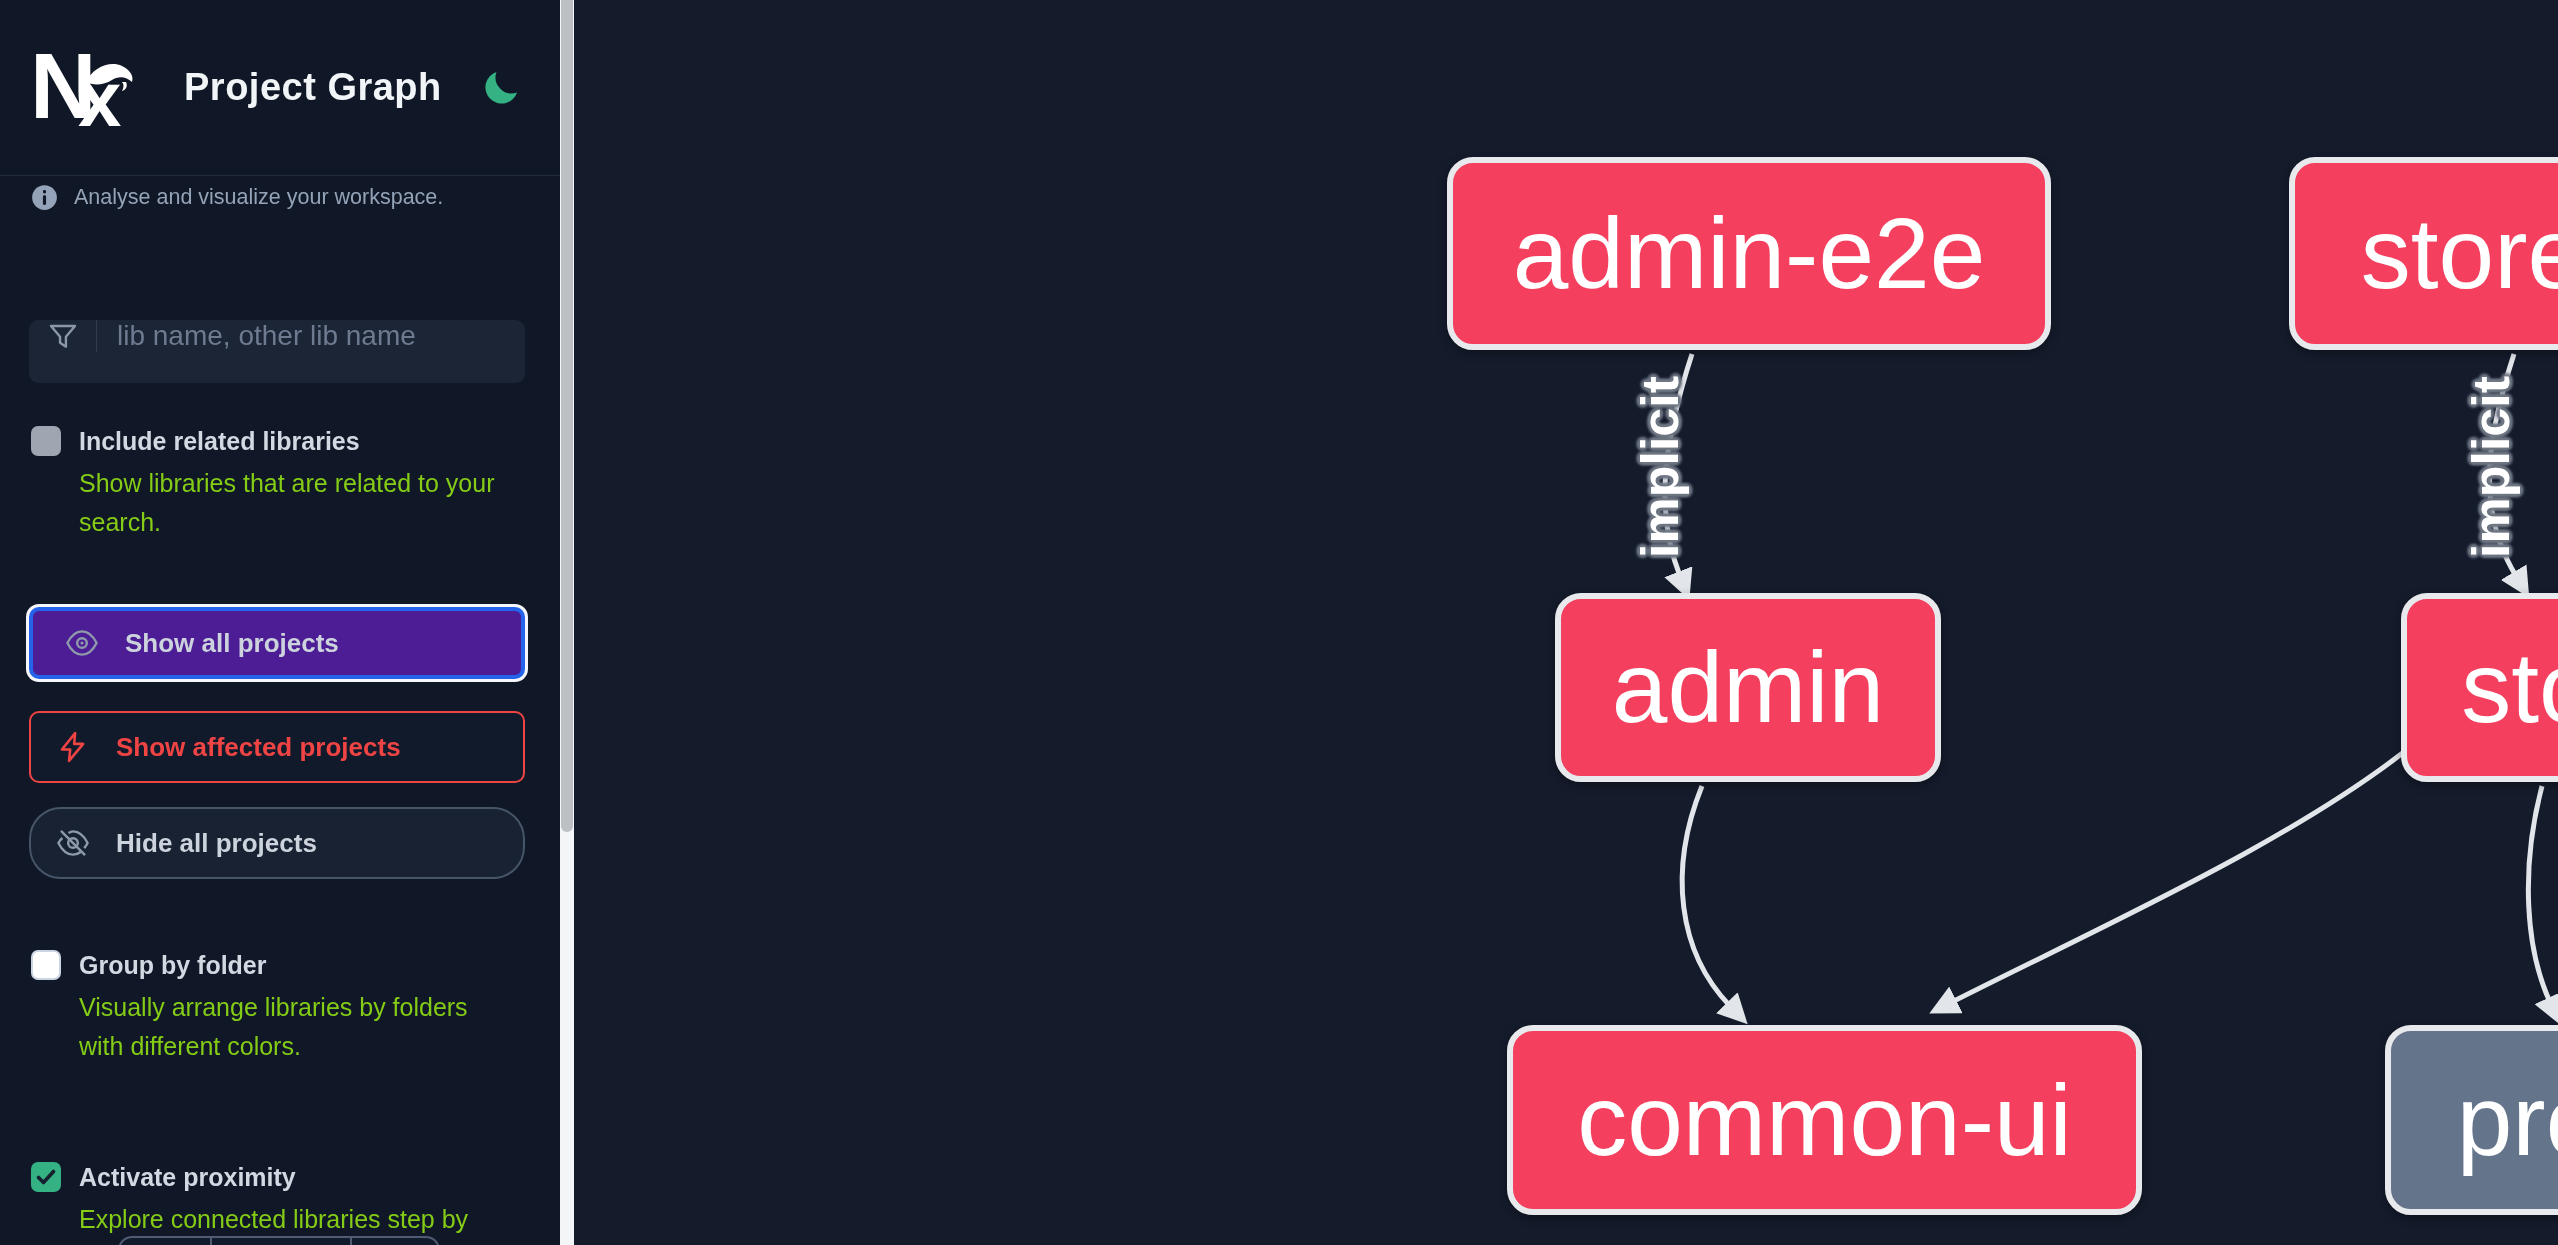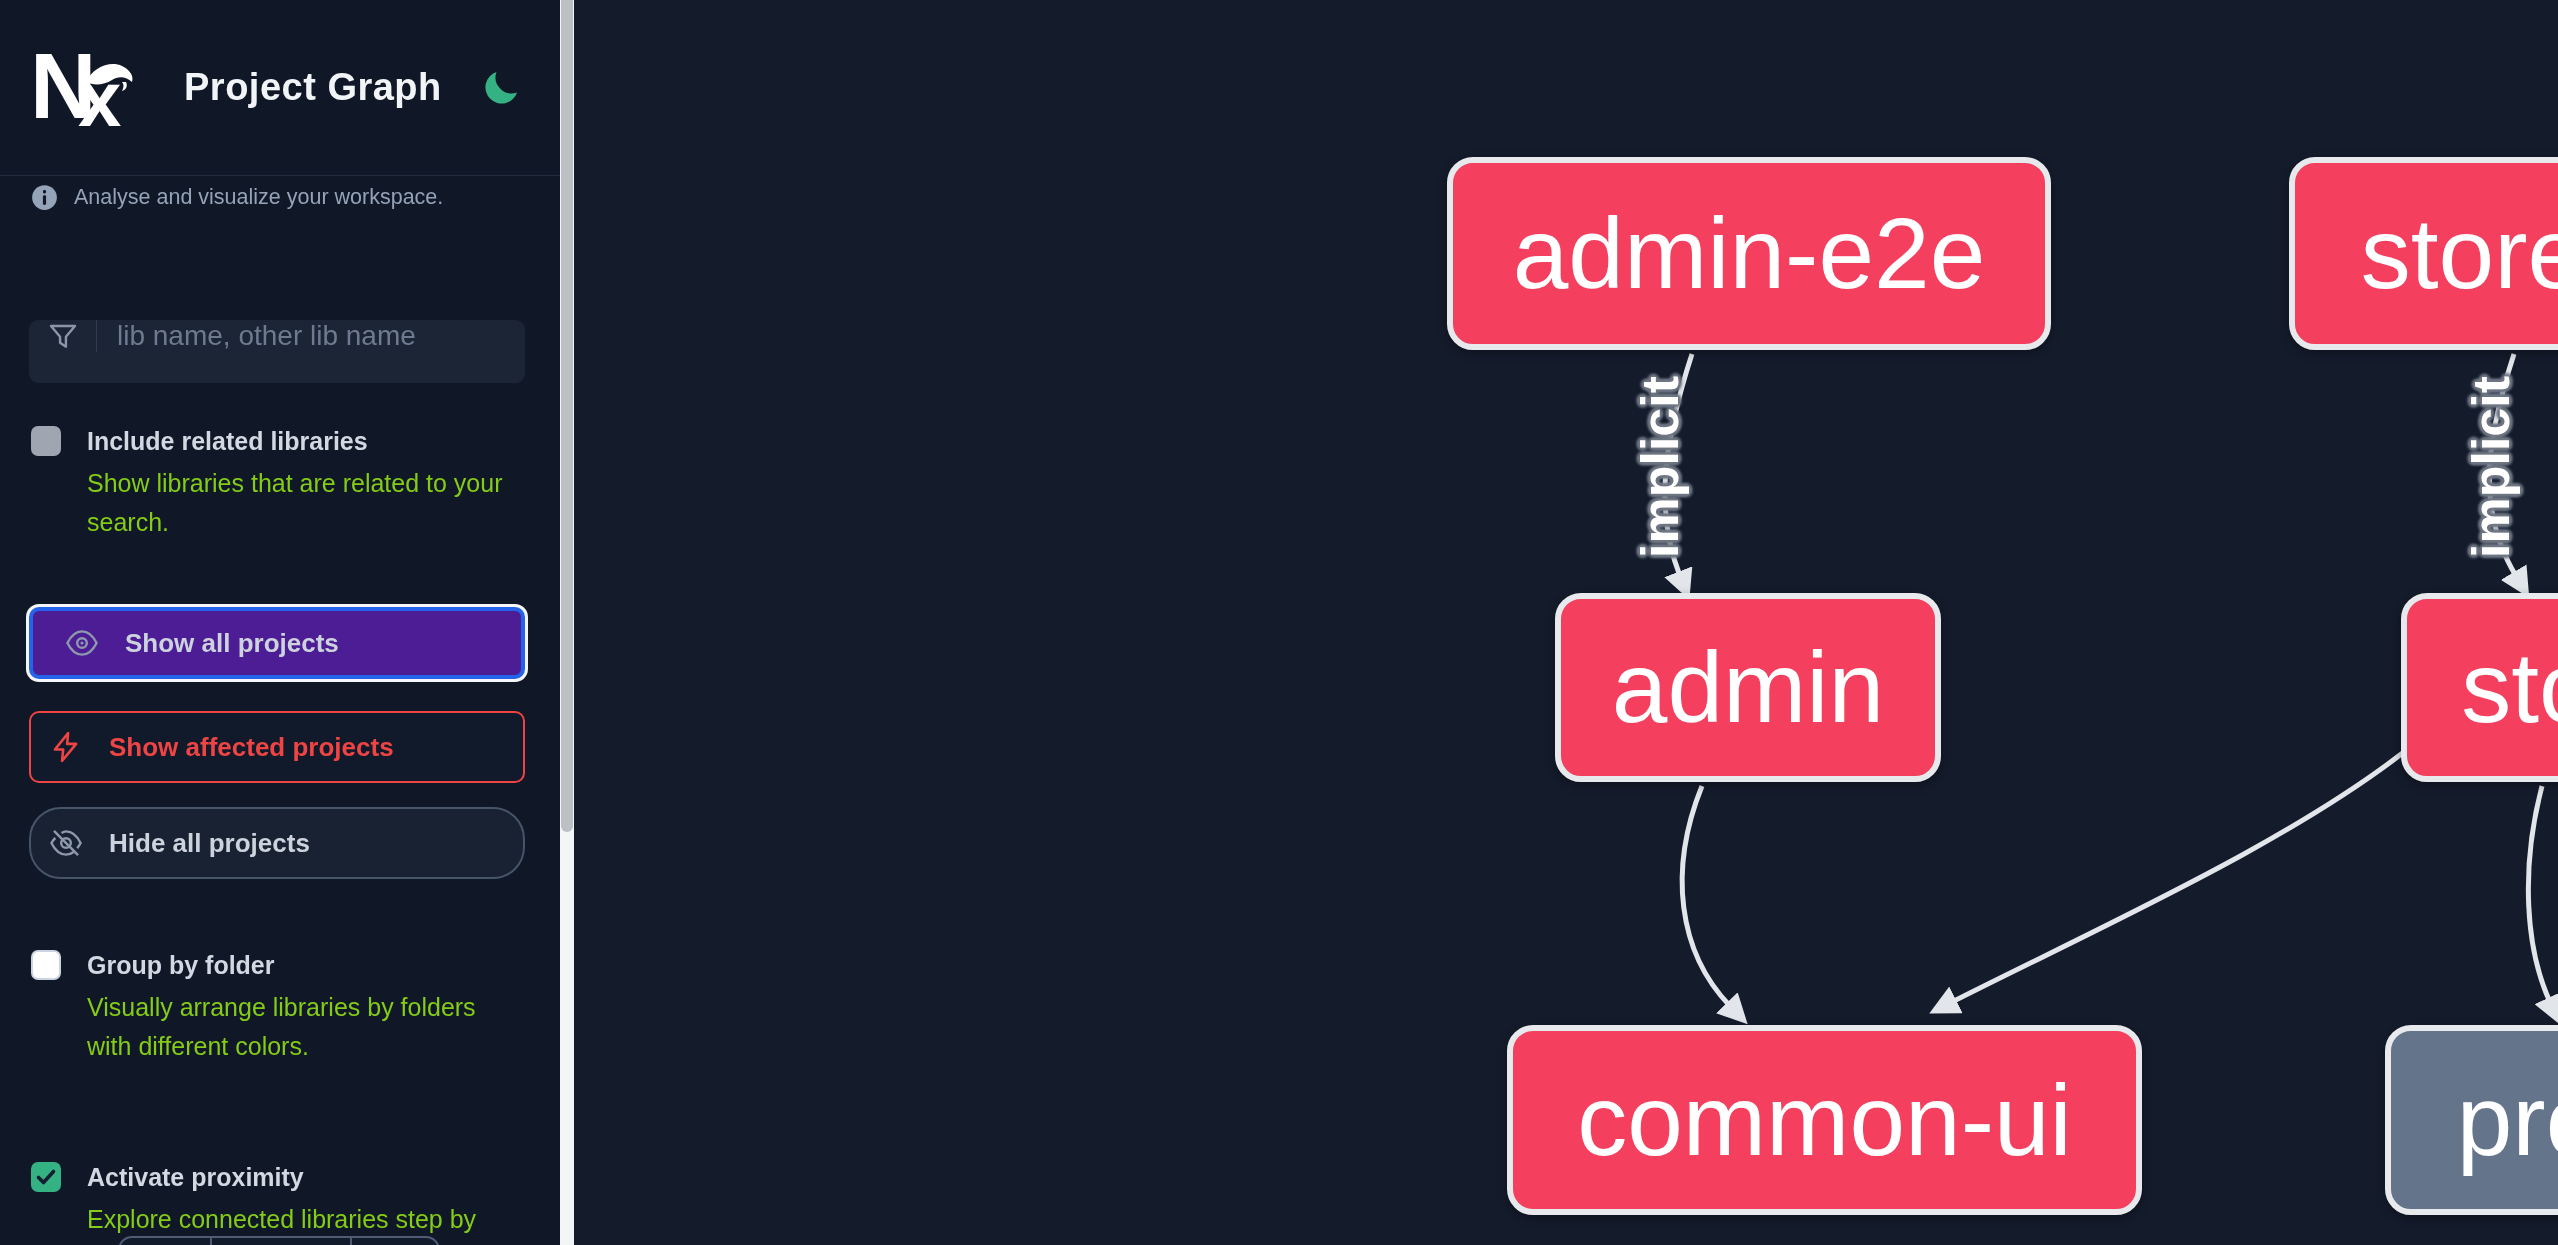--- a/index.html
+++ b/index.html
@@ -36,27 +36,27 @@
   .search input{
     flex:1;background:transparent;border:none;outline:none;
     font-family:"Liberation Sans",sans-serif;font-size:28px;color:#e2e8f0;padding:0 20px;
   }
   .search input::placeholder{color:#6e7a90;}
   .toggle{position:absolute;left:31px;width:500px;display:flex;align-items:flex-start;}
   .cbx{width:30px;height:30px;border-radius:7px;flex:none;margin-top:2px;cursor:pointer;}
   .cbx.gray{background:#a0a6b1;}
   .cbx.white{background:#ffffff;border:2px solid #cbd5e1;box-sizing:border-box;}
   .cbx.green{background:#35b284;display:flex;align-items:center;justify-content:center;}
-  .toggle .txt{margin-left:26px;width:424px;}
+  .toggle .txt{margin-left:18px;width:424px;}
   .t-label{font-size:25px;font-weight:700;color:#d2d9e2;line-height:34px;}
   .t-desc{font-size:25px;font-weight:400;color:#84cc16;line-height:39px;margin-top:6px;}
   .sb-btn{
     position:absolute;left:29px;width:496px;height:72px;border-radius:10px;
     display:flex;align-items:center;box-sizing:border-box;cursor:pointer;
-    background:#182233;border:2px solid #475569;padding-left:18px;
+    background:#182233;border:2px solid #475569;padding-left:25px;
   }
   .sb-btn .bic{width:34px;height:34px;flex:none;margin-right:26px;}
   .sb-btn .blabel{font-size:26px;font-weight:700;color:#ccd3dd;}
   .sb-btn.focused{border:4px solid #2563eb;box-shadow:0 0 0 3px #f5f7fa;background:#4c1d95;padding-left:32px;}
   .sb-btn.affected{background:#111a2b;border:2px solid #ef4444;}
   .sb-btn.affected .blabel{color:#ef4444;}
   .stepper{
     position:absolute;left:118px;top:1236px;width:322px;height:50px;box-sizing:border-box;
     border:2px solid #4f5c74;border-radius:14px;display:flex;background:#121b2c;
   }

